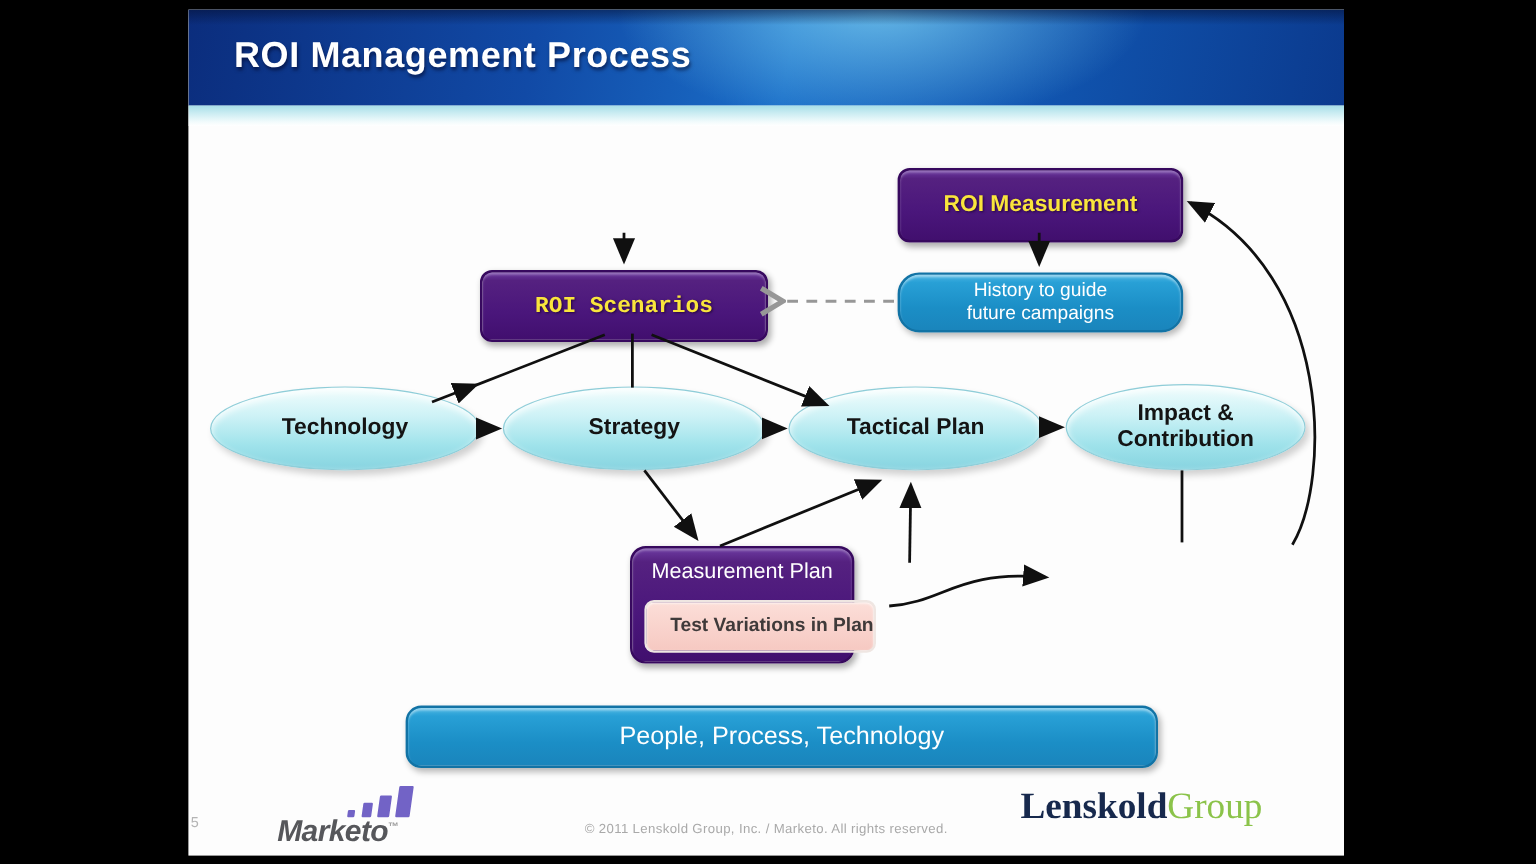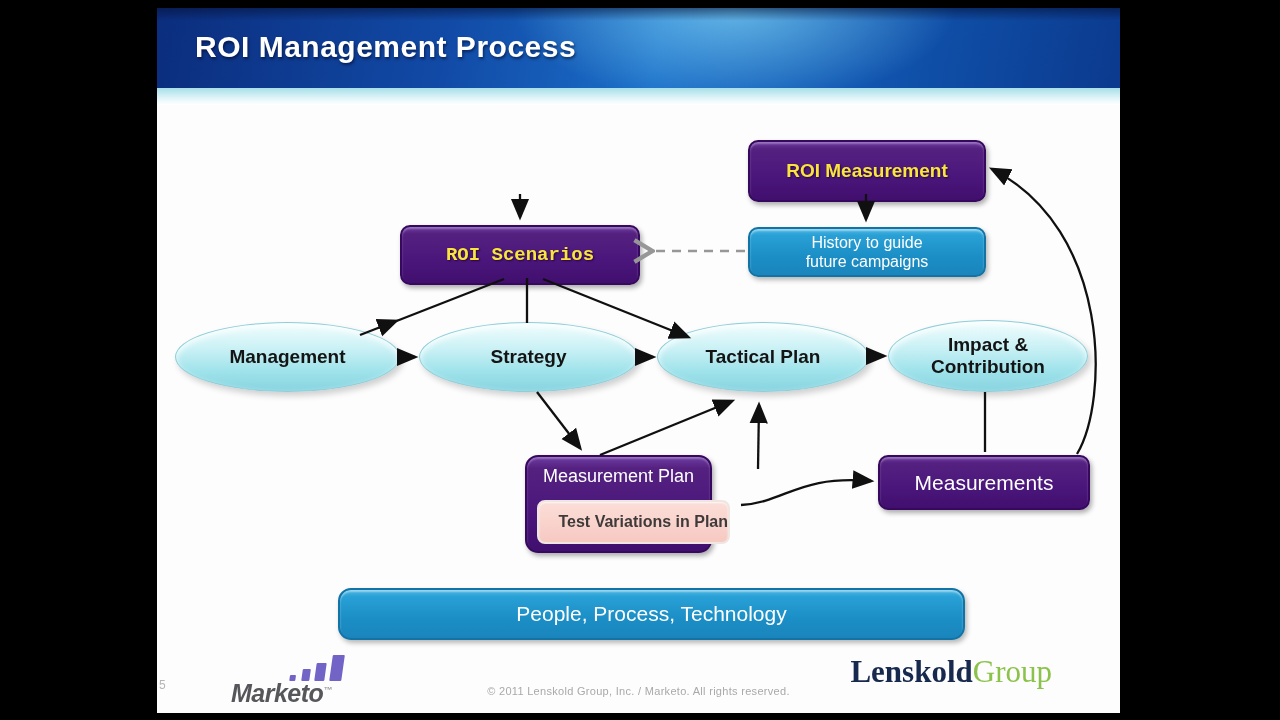--- a/index.html
+++ b/index.html
@@ -113,27 +113,27 @@
 
 
     <div class="node box-purple" style="left:591px; top:132px; width:238px; height:62px; font-size:19px;">
       <span class="label-yellow">ROI Measurement</span>
     </div>
 
     <div class="node box-purple" style="left:243px; top:217px; width:240px; height:60px; font-size:19px;font-family:Liberation Mono, monospace;">
       <span class="label-yellow">ROI Scenarios</span>
     </div>
 
-    <div class="node box-blue" style="left:591px; top:219px; width:238px; height:50px; font-size:16px; line-height:1.2; flex-direction:column;">
+    <div class="node box-blue" style="left:591px; top:219px; width:238px; height:50px; font-size:16px; line-height:1.2; flex-direction:column;border-radius:18px;">
       <div>History to guide</div>
       <div>future campaigns</div>
     </div>
 
     <div class="node ellipse" style="left:18px; top:314px; width:225px; height:70px;">
-      <span>Management</span>
+      <span>Technology</span>
     </div>
 
     <div class="node ellipse" style="left:262px; top:314px; width:219px; height:70px;">
       <span>Strategy</span>
     </div>
 
     <div class="node ellipse" style="left:500px; top:314px; width:212px; height:70px;">
       <span>Tactical Plan</span>
     </div>
 
@@ -142,23 +142,20 @@
       <div>Contribution</div>
     </div>
 
     <div class="node box-purple" style="left:368px; top:447px; width:187px; height:98px; border-radius:13px; align-items:flex-start; justify-content:center;">
       <div style="margin-top:9px; font-size:18px;">Measurement Plan</div>
       <div class="pink-inner">
         <span>Test Variations in Plan</span>
       </div>
     </div>
 
-    <div class="node box-purple" style="left:721px; top:447px; width:212px; height:55px; font-size:21px;">
-      <span>Measurements</span>
-    </div>
 
     <div class="node box-blue" style="left:181px; top:580px; width:627px; height:52px; font-size:21px; border-radius:13px;">
       <span>People, Process, Technology</span>
     </div>
 
     <div class="page-number">5</div>
 
     <div class="marketo">
       <svg class="bars" width="72" height="30" viewBox="0 0 72 30">
         <g fill="#7263c6" transform="skewX(-8)">

